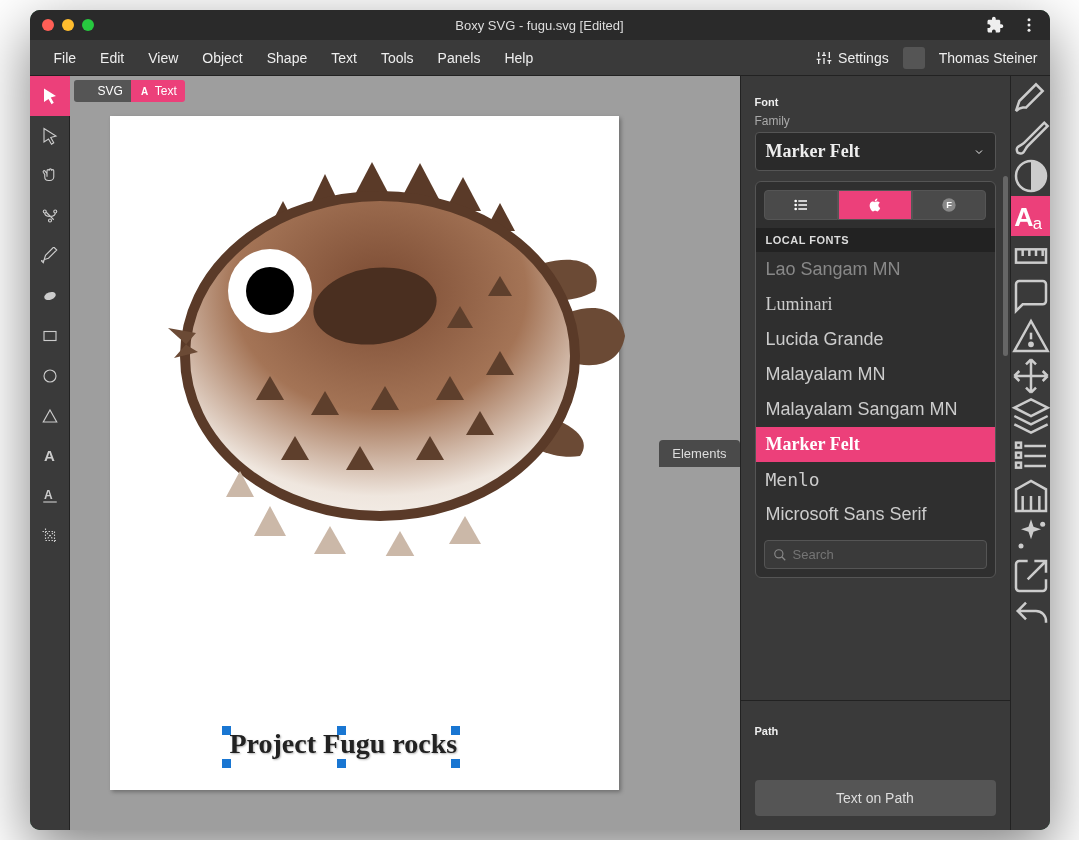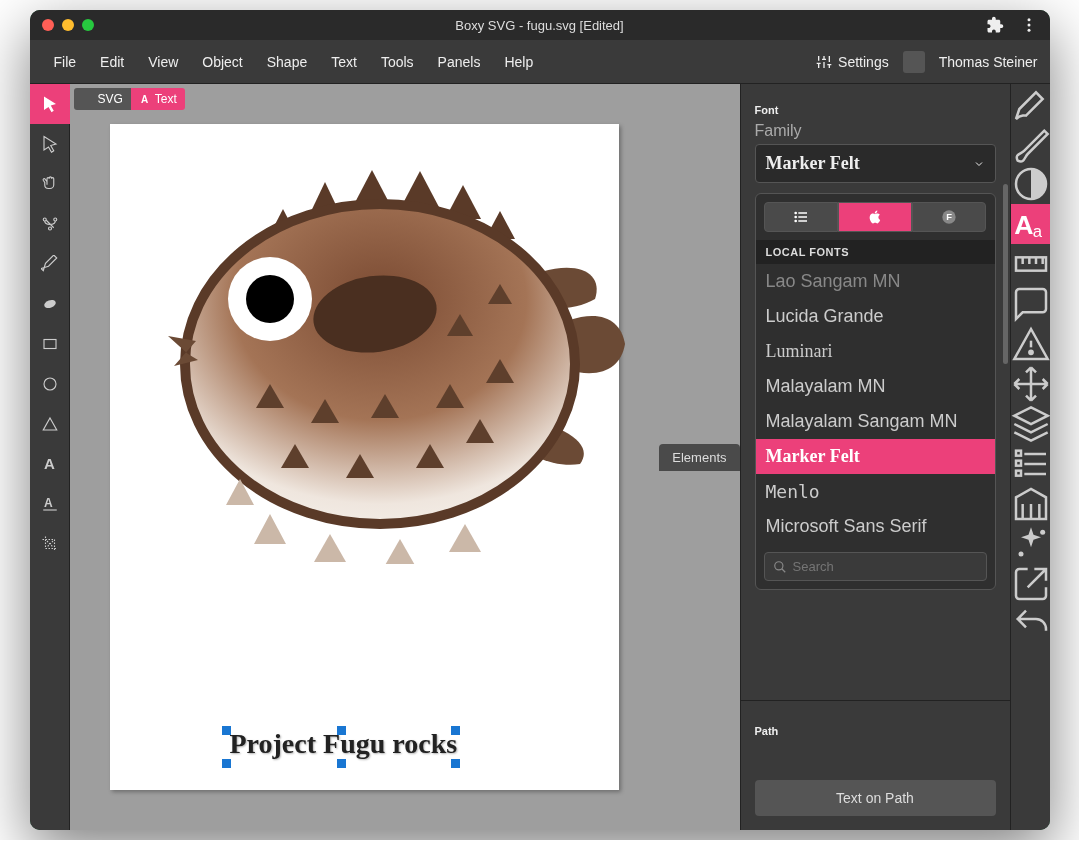--- a/index.html
+++ b/index.html
@@ -7,21 +7,21 @@
 .window { width: 1020px; height: 820px; background: #14532d; border-radius: 10px; overflow: hidden; display: flex; flex-direction: column; box-shadow: 0 20px 60px rgba(0,0,0,0.5); }
 .titlebar { height: 30px; background: #2a2a2a; display: flex; align-items: center; padding: 0 12px; color: #ddd; font-size: 13px; position: relative; }
 .traffic { display: flex; gap: 8px; }
 .dot { width: 12px; height: 12px; border-radius: 50%; }
 .red { background: #ff5f56; }
 .yellow { background: #ffbd2e; }
 .green { background: #27c93f; }
 .title-center { position: absolute; left: 50%; transform: translateX(-50%); font-weight: 500; }
 .title-right { margin-left: auto; display: flex; gap: 16px; align-items: center; }
 .puzzle-icon, .more-icon { width: 18px; height: 18px; color: #eee; }
-.menubar { height: 44px; background: #3a3a3a; display: flex; align-items: center; padding: 0 12px; color: #eee; font-size: 14px; border-bottom: 1px solid #222; }
+.menubar { height: 36px; background: #3a3a3a; display: flex; align-items: center; padding: 0 12px; color: #eee; font-size: 14px; border-bottom: 1px solid #222; }
 .menubar .menu-item { padding: 6px 12px; cursor: pointer; }
 .menubar-right { margin-left: auto; display: flex; align-items: center; gap: 14px; }
 .settings-btn { display: flex; align-items: center; gap: 6px; cursor: pointer; }
 .avatar { width: 22px; height: 22px; background: #555; border-radius: 3px; }
 .body { flex: 1; display: flex; overflow: hidden; }
 .left-toolbar { width: 40px; background: #3a3a3a; display: flex; flex-direction: column; border-right: 1px solid #222; }
 .tool-btn { width: 40px; height: 40px; display: flex; align-items: center; justify-content: center; color: #ccc; cursor: pointer; }
 .tool-btn.active { background: #ec407a; color: #fff; }
 .tool-btn svg { width: 18px; height: 18px; }
 .canvas-area { flex: 1; background: #9e9e9e; position: relative; display: flex; flex-direction: row; }
@@ -34,21 +34,21 @@
 .canvas-text { position: absolute; bottom: 30px; left: 120px; font-family: "Marker Felt", cursive; font-size: 28px; font-weight: bold; color: #222; text-shadow: 1px 1px 2px rgba(0,0,0,0.3); }
 .text-selection { position: absolute; bottom: 22px; left: 112px; width: 238px; height: 42px; }
 .sel-handle { position: absolute; width: 9px; height: 9px; background: #1976d2; }
 .h-tl { top: 0; left: 0; } .h-tm { top: 0; left: 50%; margin-left: -4px; } .h-tr { top: 0; right: 0; }
 .h-bl { bottom: 0; left: 0; } .h-bm { bottom: 0; left: 50%; margin-left: -4px; } .h-br { bottom: 0; right: 0; }
 .elements-tab { align-self: center; background: #4a4a4a; color: #ddd; padding: 6px 13px; font-size: 13px; border-radius: 4px 4px 0 0; margin-bottom: 0; }
 .right-panel { width: 270px; background: #3a3a3a; color: #eee; display: flex; flex-direction: column; border-left: 1px solid #222; overflow-y: hidden; }
 .panel-section { padding: 10px 14px; }
 .panel-title { font-size: 22px; font-weight: 600; margin-bottom: 4px; }
 .panel-subtitle { font-size: 11px; font-weight: 600; margin: 10px 0 6px; }
-.panel-label { font-size: 16px; color: #aaa; margin-bottom: 4px; }
+.panel-label { font-size: 12px; color: #aaa; margin-bottom: 4px; }
 .family-select { background: #2a2a2a; border: 1px solid #555; border-radius: 4px; padding: 8px 10px; display: flex; align-items: center; justify-content: space-between; cursor: pointer; }
 .family-name { font-family: "Marker Felt", cursive; font-size: 18px; font-weight: bold; }
 .chevron { width: 12px; height: 12px; }
 .font-dropdown { margin: 0 14px; background: #2f2f2f; border: 1px solid #555; border-radius: 6px; overflow: hidden; }
 .font-tabs { display: flex; padding: 8px; gap: 0; }
 .font-tab { flex: 1; height: 30px; display: flex; align-items: center; justify-content: center; background: #4a4a4a; cursor: pointer; border: 1px solid #555; }
 .font-tab:first-child { border-radius: 4px 0 0 4px; }
 .font-tab:last-child { border-radius: 0 4px 4px 0; }
 .font-tab.active { background: #ec407a; }
 .font-tab svg { width: 16px; height: 16px; color: #fff; }
@@ -301,22 +301,22 @@
           <div class="font-tab">
               <svg viewBox="0 0 24 24">
                 <circle cx="12" cy="12" r="10" fill="#888"></circle>
                 <text x="8" y="17" font-size="14" font-weight="bold" fill="#fff">F</text>
               </svg>
             </div>
         </div>
         <div class="local-fonts-header">LOCAL FONTS</div>
         <div class="font-list">
           <div class="font-item" style="font-family: sans-serif; color:#888;">Lao Sangam MN</div>
+          <div class="font-item" style="font-family: 'Luminari', serif;">Luminari</div>
           <div class="font-item" style="font-family: 'Lucida Grande', sans-serif;">Lucida Grande</div>
-          <div class="font-item" style="font-family: 'Luminari', serif;">Luminari</div>
           <div class="font-item" style="font-family: sans-serif;">Malayalam MN</div>
           <div class="font-item" style="font-family: sans-serif;">Malayalam Sangam MN</div>
           <div class="font-item selected">Marker Felt</div>
           <div class="font-item" style="font-family: Menlo, monospace;">Menlo</div>
           <div class="font-item" style="font-family: 'Microsoft Sans Serif', sans-serif;">Microsoft Sans Serif</div>
 
         </div>
         <div class="search-box">
           <svg width="14" height="14" viewBox="0 0 24 24" fill="none" stroke="#888" stroke-width="2">
               <circle cx="10" cy="10" r="7"></circle>

